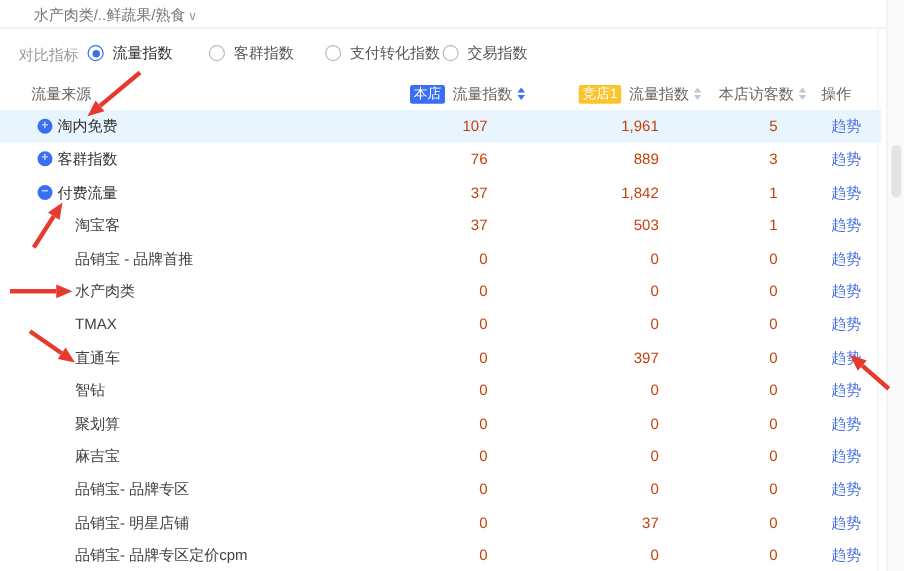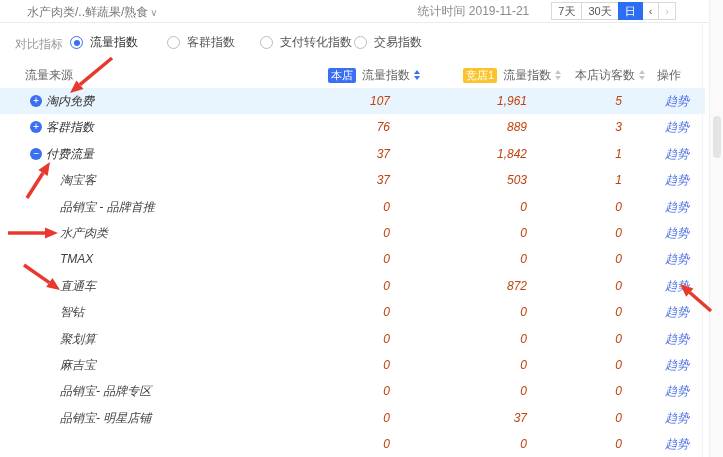--- a/index.html
+++ b/index.html
@@ -44,21 +44,21 @@
   .badge.blue{background:#3a6ff2;}
   .badge.yellow{background:#fcc42c;}
   .sort{display:inline-flex;flex-direction:column;margin-left:4px;}
   .sort i{width:0;height:0;border-left:3.5px solid transparent;border-right:3.5px solid transparent;display:block;}
   .sort .up{border-bottom:4px solid #c2c6ce;margin-bottom:2px;}
   .sort .down{border-top:4px solid #c2c6ce;}
   .sort.active .up{border-bottom-color:#3a6ff2;}
   .sort.active .down{border-top-color:#3a6ff2;}
 
   
-  .tbody{position:absolute;top:88px;left:0;width:705px;font-style:italic;}
+  .tbody{position:absolute;top:88px;left:0;width:705px;}
   .trow{position:relative;height:26.4px;}
   .trow.hl{background:#e9f5fe;}
   .expand{position:absolute;left:30px;top:7px;width:12px;height:12px;border-radius:50%;background:#3a6ff2;
           color:#fff;text-align:center;line-height:11px;font-size:10px;cursor:pointer;}
   .expand.plus::after{content:"+";}
   .expand.minus::after{content:"−";}
   .c-label{position:absolute;left:46px;top:0;line-height:26.4px;font-size:12px;color:#333;white-space:nowrap;}
   .c-label.lvl1{left:60px;color:#424242;}
   .c-v{position:absolute;top:0;line-height:26.4px;font-size:12px;color:#c2410c;text-align:right;}
   .c-v1{left:290px;width:100px;}
@@ -77,30 +77,20 @@
 </style>
 </head>
 <body>
 
 <div id="app">
 
   <div class="topbar">
     <div class="breadcrumb">
       <span>水产肉类/..鲜蔬果/熟食</span><span class="caret">∨</span>
     </div>
-    <div class="topright">
-      <span class="stat-time">统计时间 2019-11-21</span>
-      <div class="btn-group">
-        <span class="rbtn">7天</span>
-        <span class="rbtn">30天</span>
-        <span class="rbtn active">日</span>
-        <span class="rbtn nav">‹</span>
-        <span class="rbtn nav disabled">›</span>
-      </div>
-    </div>
   </div>
 
   <div class="filter">
     <span class="filter-label">对比指标</span>
     <div class="fopt selected" style="left:70px">
       <span class="radio"></span>
       <span>流量指数</span>
     </div>
     <div class="fopt" style="left:167px">
       <span class="radio"></span>
@@ -193,21 +183,21 @@
       <div class="trow">
         <span class="c-label lvl1">TMAX</span>
         <span class="c-v c-v1">0</span>
         <span class="c-v c-v2">0</span>
         <span class="c-v c-v3">0</span>
         <span class="c-trend">趋势</span>
       </div>
       <div class="trow">
         <span class="c-label lvl1">直通车</span>
         <span class="c-v c-v1">0</span>
-        <span class="c-v c-v2">872</span>
+        <span class="c-v c-v2">397</span>
         <span class="c-v c-v3">0</span>
         <span class="c-trend">趋势</span>
       </div>
       <div class="trow">
         <span class="c-label lvl1">智钻</span>
         <span class="c-v c-v1">0</span>
         <span class="c-v c-v2">0</span>
         <span class="c-v c-v3">0</span>
         <span class="c-trend">趋势</span>
       </div>
@@ -233,20 +223,21 @@
         <span class="c-trend">趋势</span>
       </div>
       <div class="trow">
         <span class="c-label lvl1">品销宝- 明星店铺</span>
         <span class="c-v c-v1">0</span>
         <span class="c-v c-v2">37</span>
         <span class="c-v c-v3">0</span>
         <span class="c-trend">趋势</span>
       </div>
       <div class="trow">
+        <span class="c-label lvl1">品销宝- 品牌专区定价cpm</span>
         <span class="c-v c-v1">0</span>
         <span class="c-v c-v2">0</span>
         <span class="c-v c-v3">0</span>
         <span class="c-trend">趋势</span>
       </div>
     </div>
 
   <div class="content-edge"></div>
   <div class="scroll-track">
     <div class="scroll-thumb"></div>

